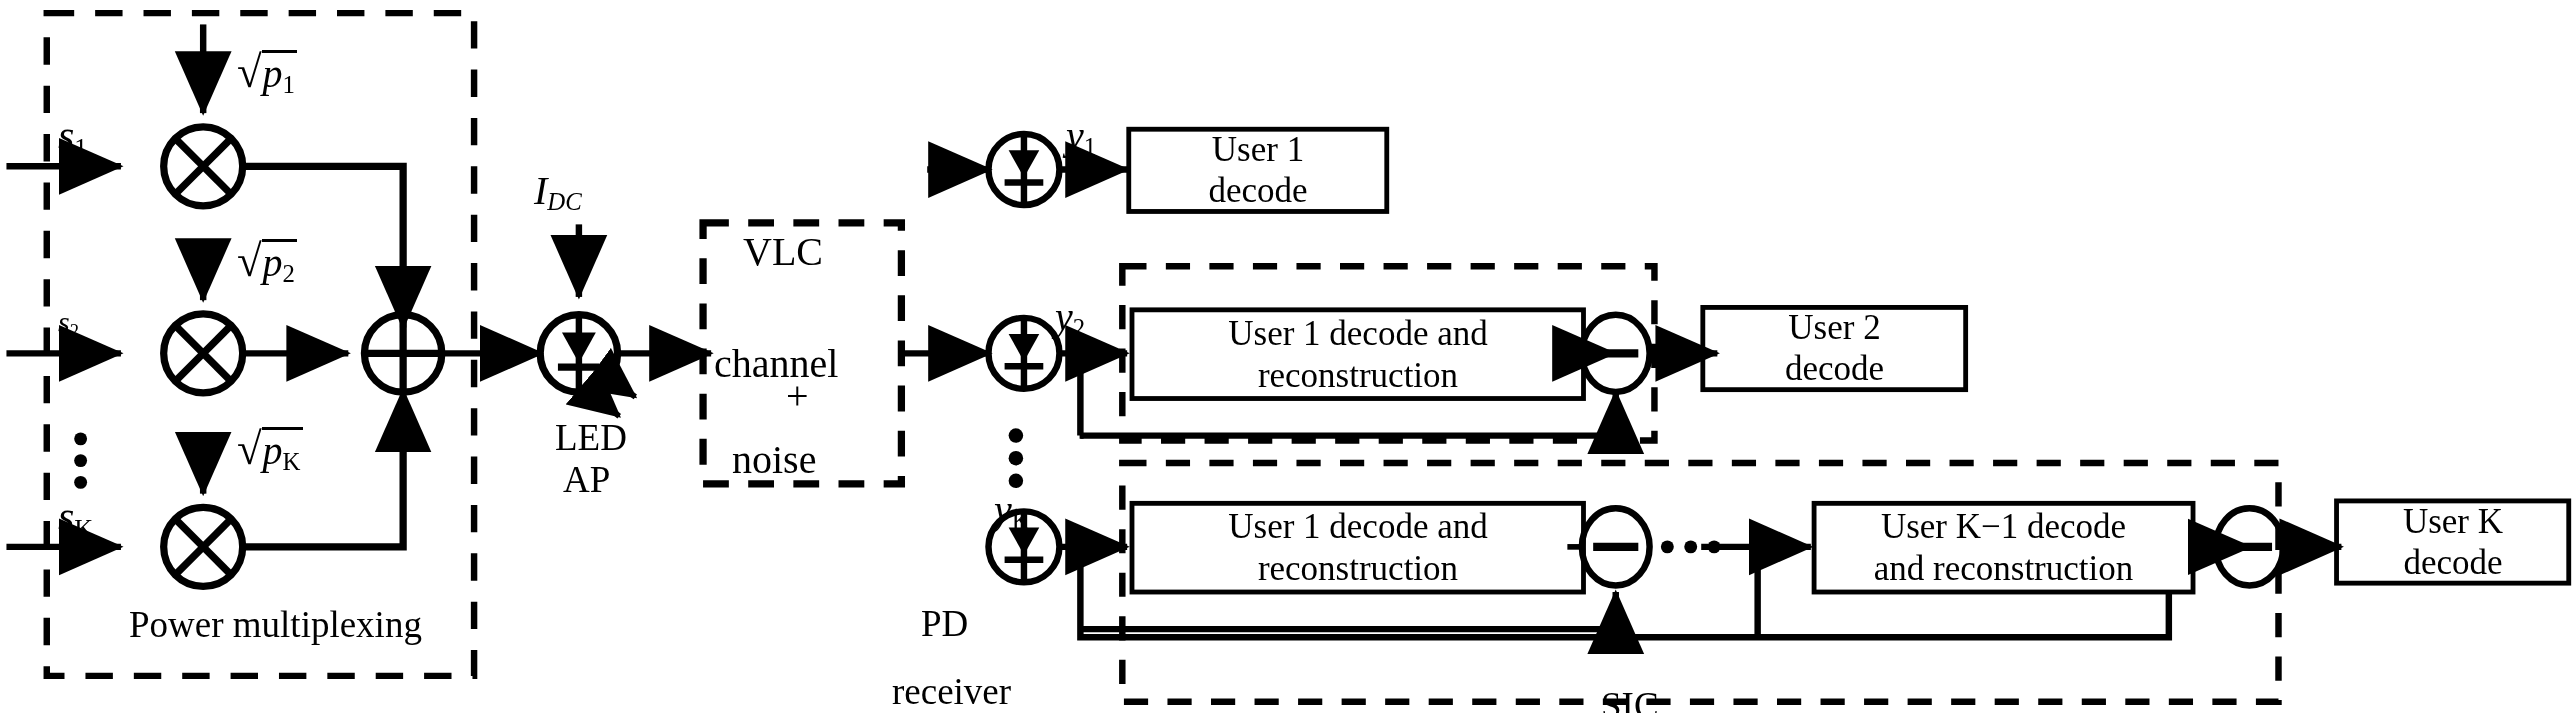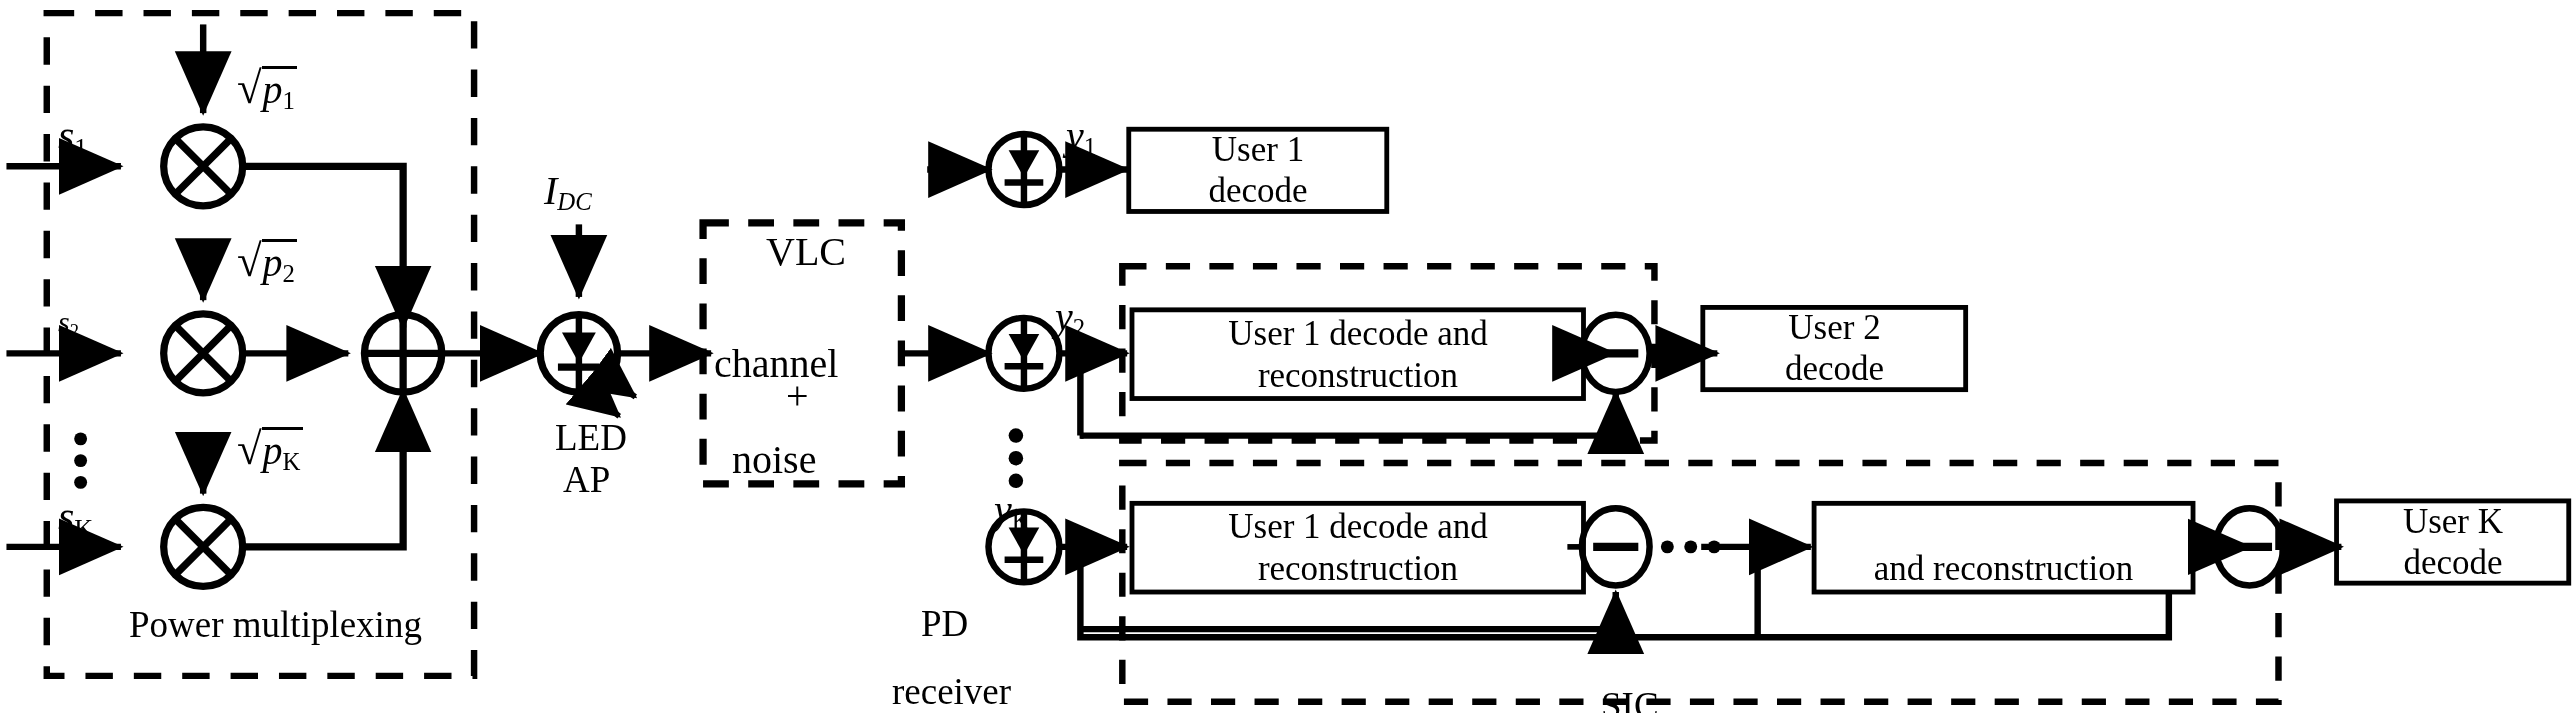--- a/index.html
+++ b/index.html
@@ -156,41 +156,41 @@
 
 <div class="lbl serif ital" style="left:58px;top:307px;font-size:30px;">
   <span>s</span><span class="subup">2</span>
 </div>
 
 <div class="lbl serif ital" style="left:58px;top:495px;font-size:42px;">
   <span>s</span><span class="subup">K</span>
 </div>
 
 <div class="lbl serif" style="left:237px;top:50px;font-size:40px;">
-  <span style="font-size:45px;">√</span><span style="border-top:3.2px solid #000;padding:0 2.4px 0 0.8px;display:inline-block;line-height:1.06;margin-top:16px;"><i>p</i><span class="subup">1</span></span>
+  <span style="font-size:45px;">√</span><span style="border-top:3.2px solid #000;padding:0 2.4px 0 0.8px;display:inline-block;line-height:1.06;"><i>p</i><span class="subup">1</span></span>
 </div>
 
 <div class="lbl serif" style="left:237px;top:239px;font-size:40px;">
   <span style="font-size:45px;">√</span><span style="border-top:3.2px solid #000;padding:0 2.4px 0 0.8px;display:inline-block;line-height:1.06;"><i>p</i><span class="subup">2</span></span>
 </div>
 
 <div class="lbl serif" style="left:237px;top:427px;font-size:40px;">
   <span style="font-size:45px;">√</span><span style="border-top:3.2px solid #000;padding:0 2.4px 0 0.8px;display:inline-block;line-height:1.06;"><i>p</i><span class="subup">K</span></span>
 </div>
 
 <div class="lbl serif" style="left:129px;top:606px;font-size:37px;">Power  multiplexing</div>
 
-<div class="lbl serif ital" style="left:534px;top:171px;font-size:40px;margin-left:10px;">
+<div class="lbl serif ital" style="left:534px;top:171px;font-size:40px;">
   <span>I</span><span class="sub" style="font-style:italic;">DC</span>
 </div>
 
 <div class="lbl serif" style="left:555px;top:419px;font-size:37px;">LED</div>
 <div class="lbl serif" style="left:563px;top:461px;font-size:37px;">AP</div>
 
-<div class="lbl serif" style="left:743px;top:232px;font-size:40px;margin-left:23px;">VLC</div>
+<div class="lbl serif" style="left:743px;top:232px;font-size:40px;">VLC</div>
 <div class="lbl serif" style="left:714px;top:308px;font-size:40px;margin-top:36px;">channel</div>
 <div class="lbl serif" style="left:786px;top:376px;font-size:40px;">+</div>
 <div class="lbl serif" style="left:732px;top:440px;font-size:40px;">noise</div>
 
 <div class="lbl serif ital" style="left:1066px;top:116px;font-size:40px;">
   <span>y</span><span class="subup">1</span>
 </div>
 <div class="lbl serif ital" style="left:1055px;top:297px;font-size:40px;">
   <span>y</span><span class="subup">2</span>
 </div>
@@ -213,21 +213,21 @@
 
 <div class="boxtext serif" style="left:1703px;top:307px;width:263px;height:82px;font-size:35px;">
   <div><span>User 2</span><br><span>decode</span></div>
 </div>
 
 <div class="boxtext serif" style="left:1132px;top:503px;width:452px;height:89px;font-size:35px;">
   <div><span>User 1  decode and</span><br><span>reconstruction</span></div>
 </div>
 
 <div class="boxtext serif" style="left:1814px;top:503px;width:379px;height:89px;font-size:35px;">
-  <div><br><span>and reconstruction</span></div>
+  <div><span>User K−1 decode</span><br><span>and reconstruction</span></div>
 </div>
 
 <div class="boxtext serif" style="left:2337px;top:501px;width:232px;height:82px;font-size:35px;">
   <div><span>User K</span><br><span>decode</span></div>
 </div>
 
 </div>
 
 
 </body></html>

